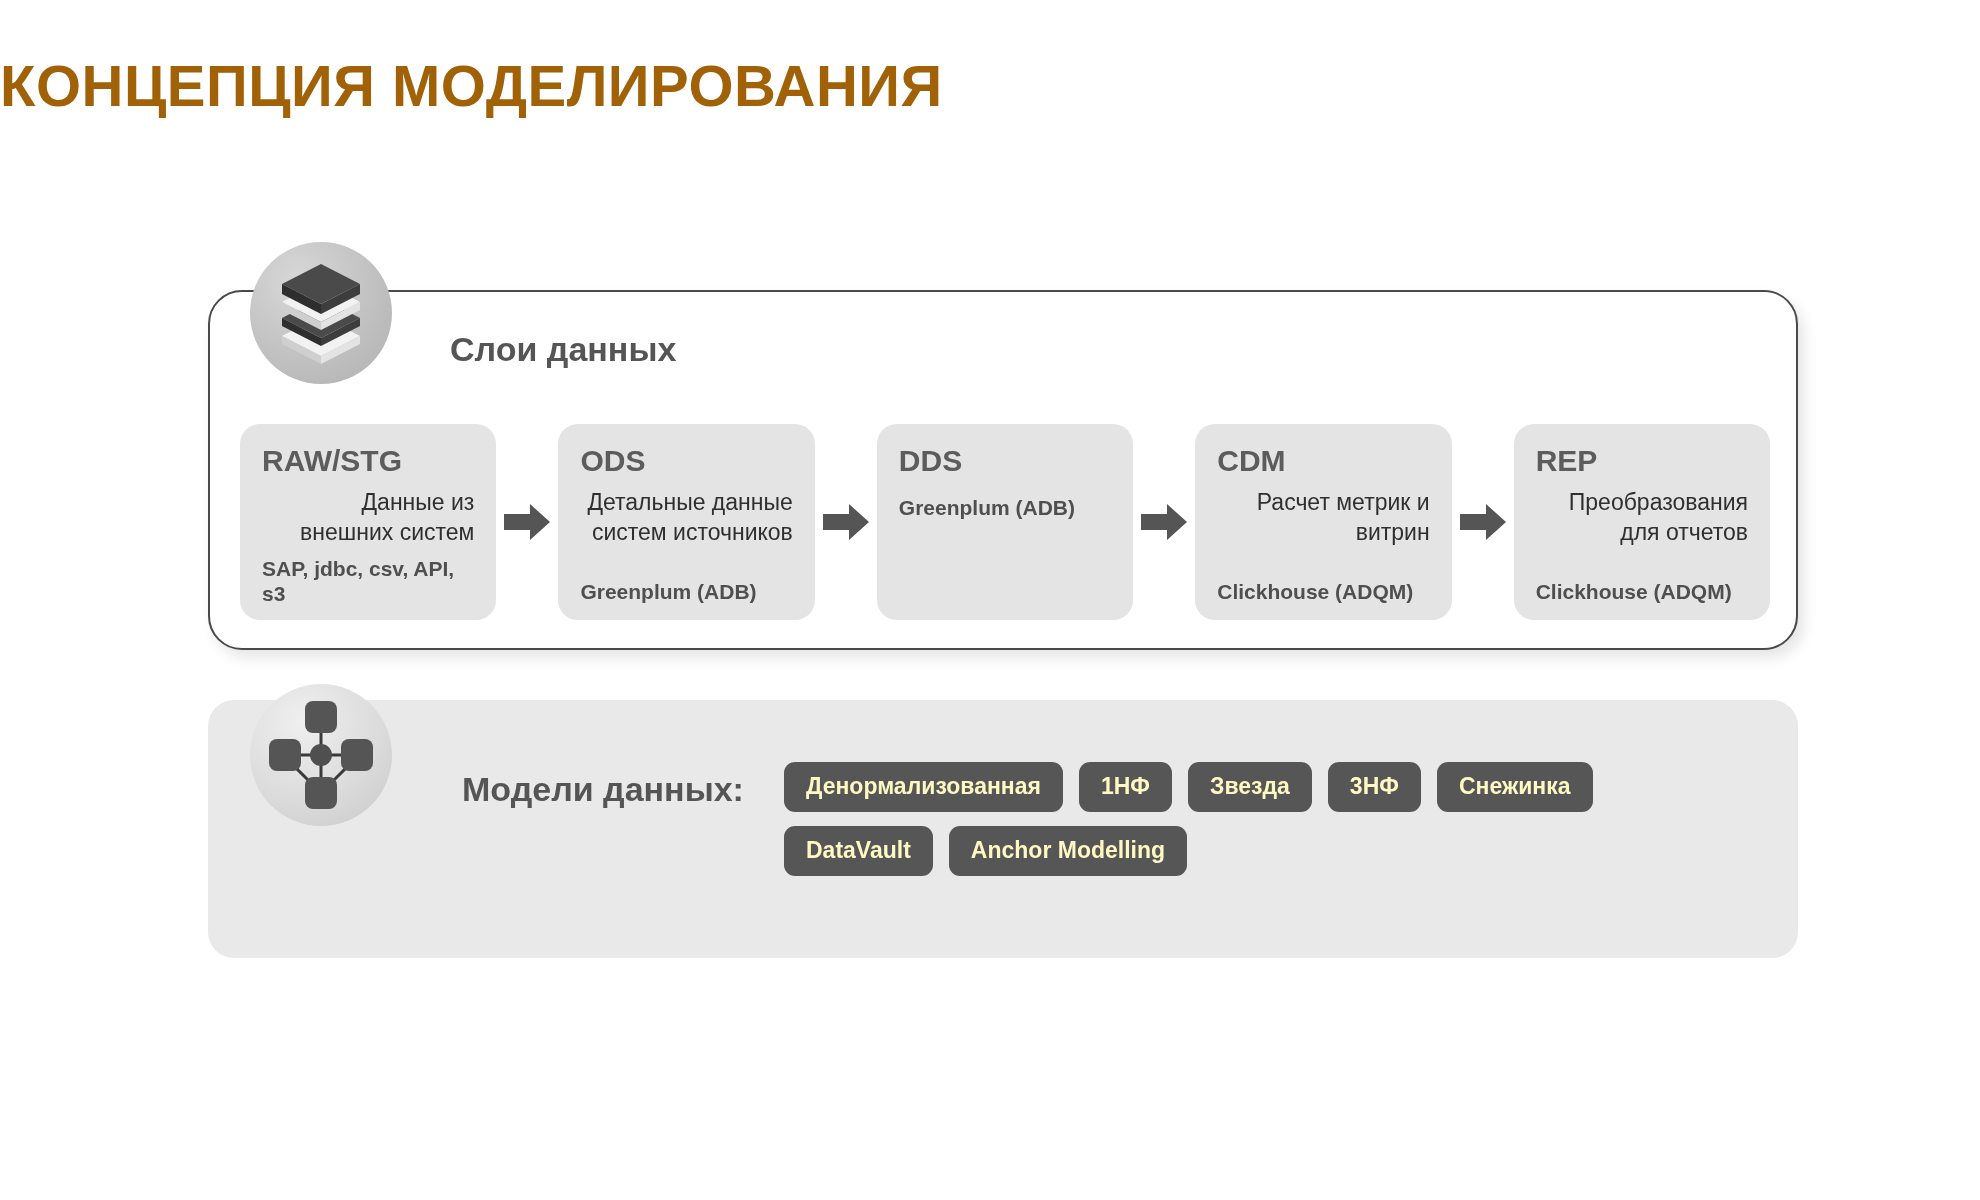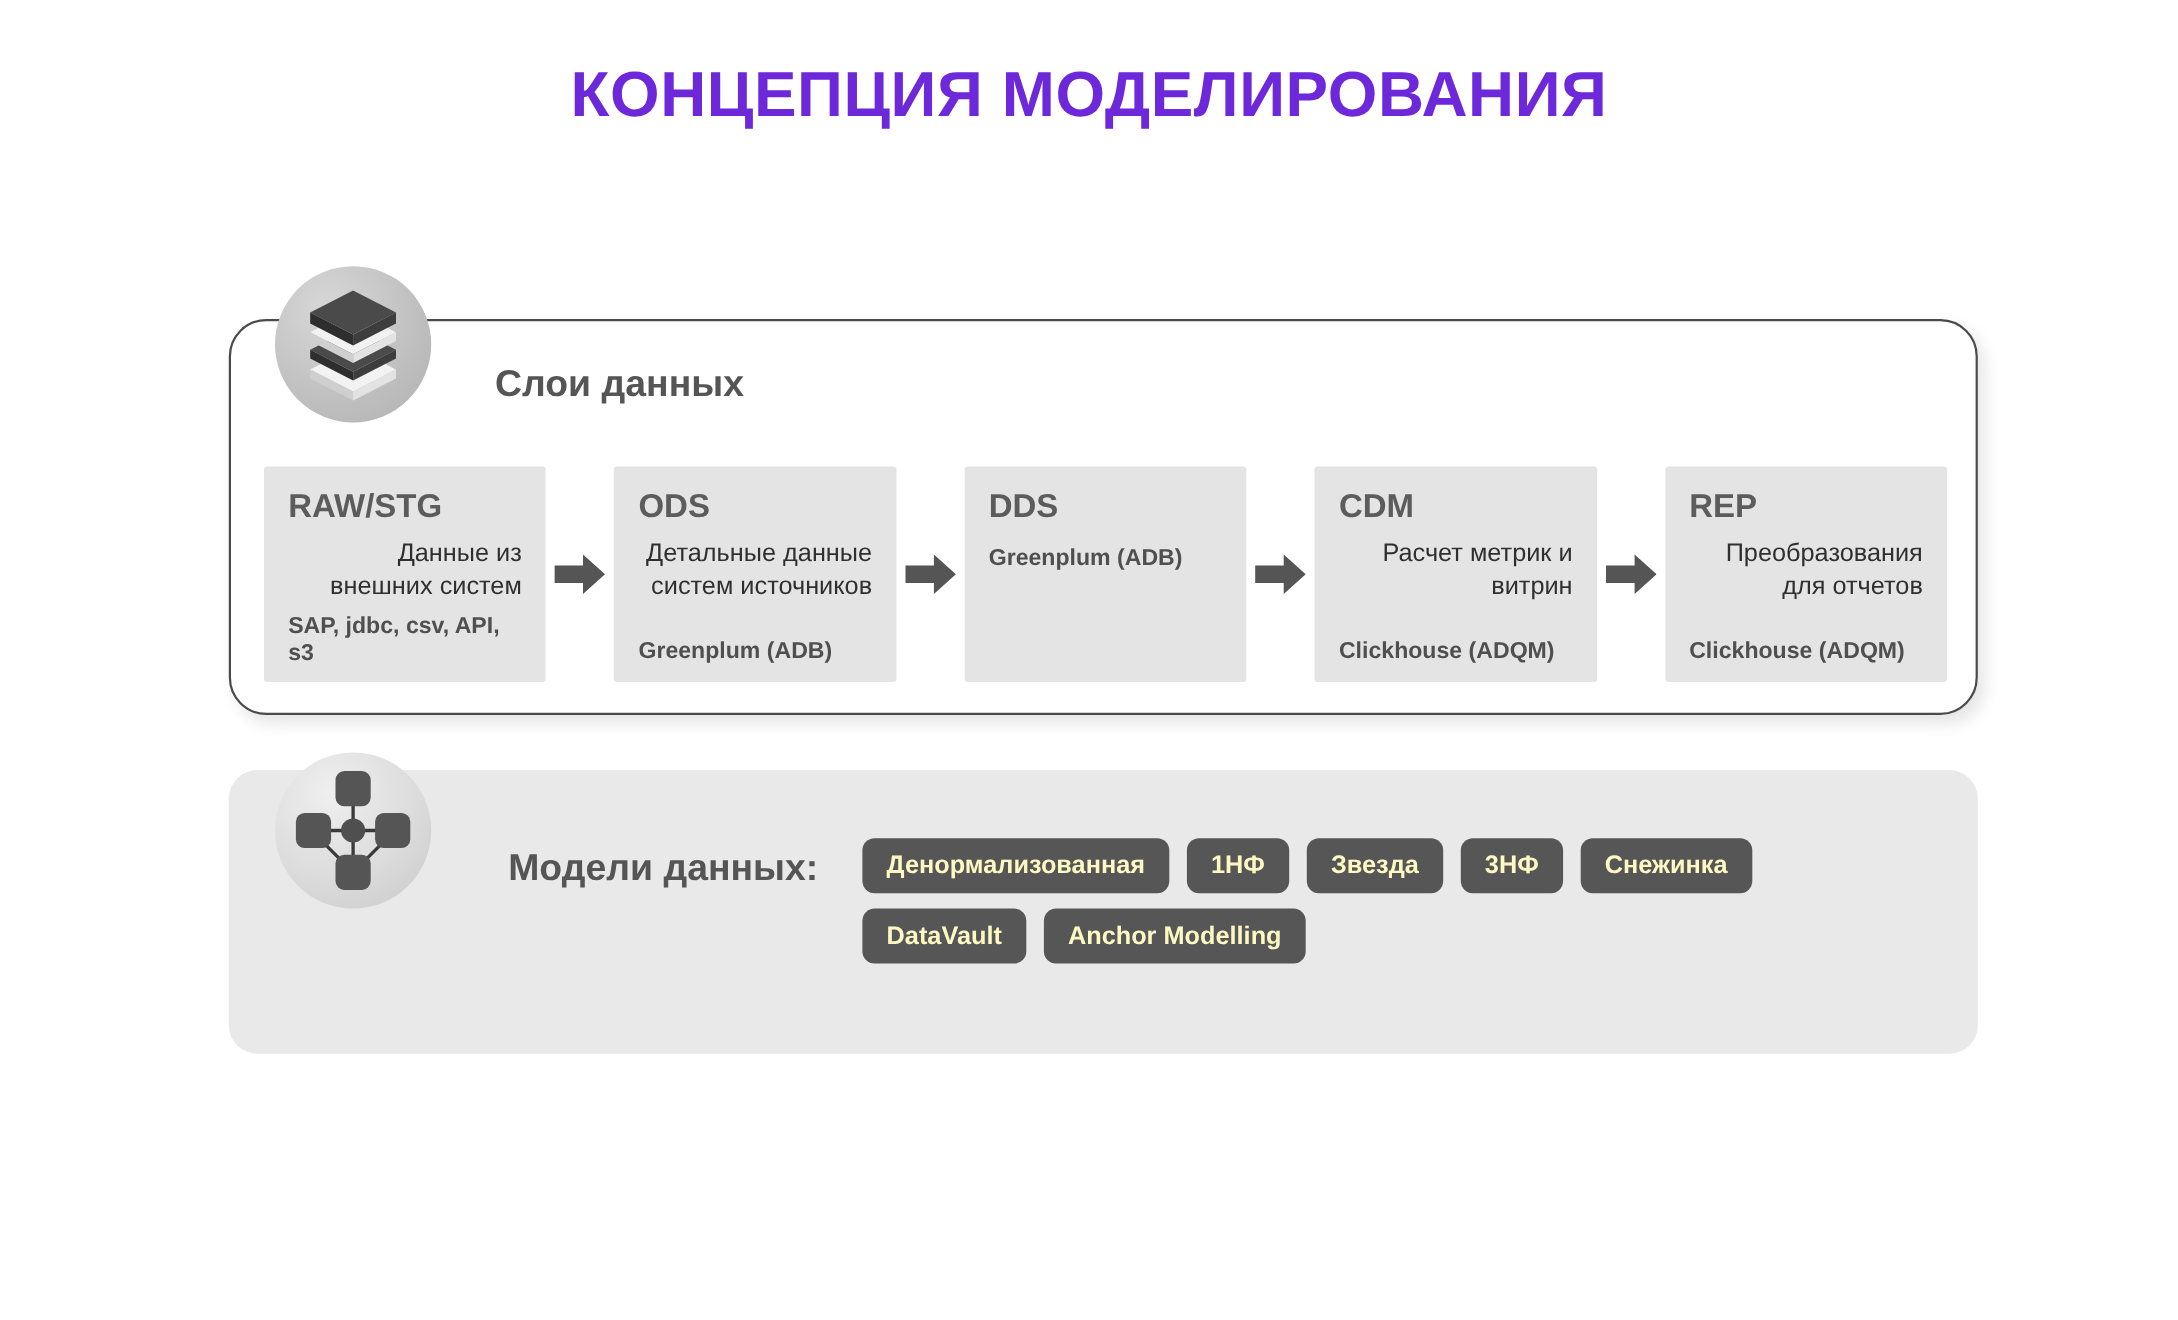--- a/index.html
+++ b/index.html
@@ -19,25 +19,25 @@
     height: 1200px;
     background: #ffffff;
   }
 
   
   .page-title {
     position: absolute;
     left: 0;
     top: 52px;
     width: 1980px;
-    text-align: center;
+    text-align: left;
     font-size: 58px;
     font-weight: bold;
     letter-spacing: 0.5px;
-    color: #6d28d9;
+    color: #a16207;
     white-space: nowrap;
   }
 
   
   .layers-panel {
     position: absolute;
     left: 208px;
     top: 290px;
     width: 1590px;
     height: 360px;
@@ -85,21 +85,21 @@
     left: 240px;
     top: 424px;
     width: 1530px;
     height: 196px;
     display: flex;
     align-items: stretch;
   }
   .layer-card {
     flex: 1 1 0;
     background: #e4e4e4;
-    border-radius: 3px;
+    border-radius: 20px;
     padding: 20px 22px 16px 22px;
     display: flex;
     flex-direction: column;
     position: relative;
   }
   .layer-card .card-title {
     font-size: 30px;
     font-weight: bold;
     color: #5c5c5c;
     line-height: 1.1;

